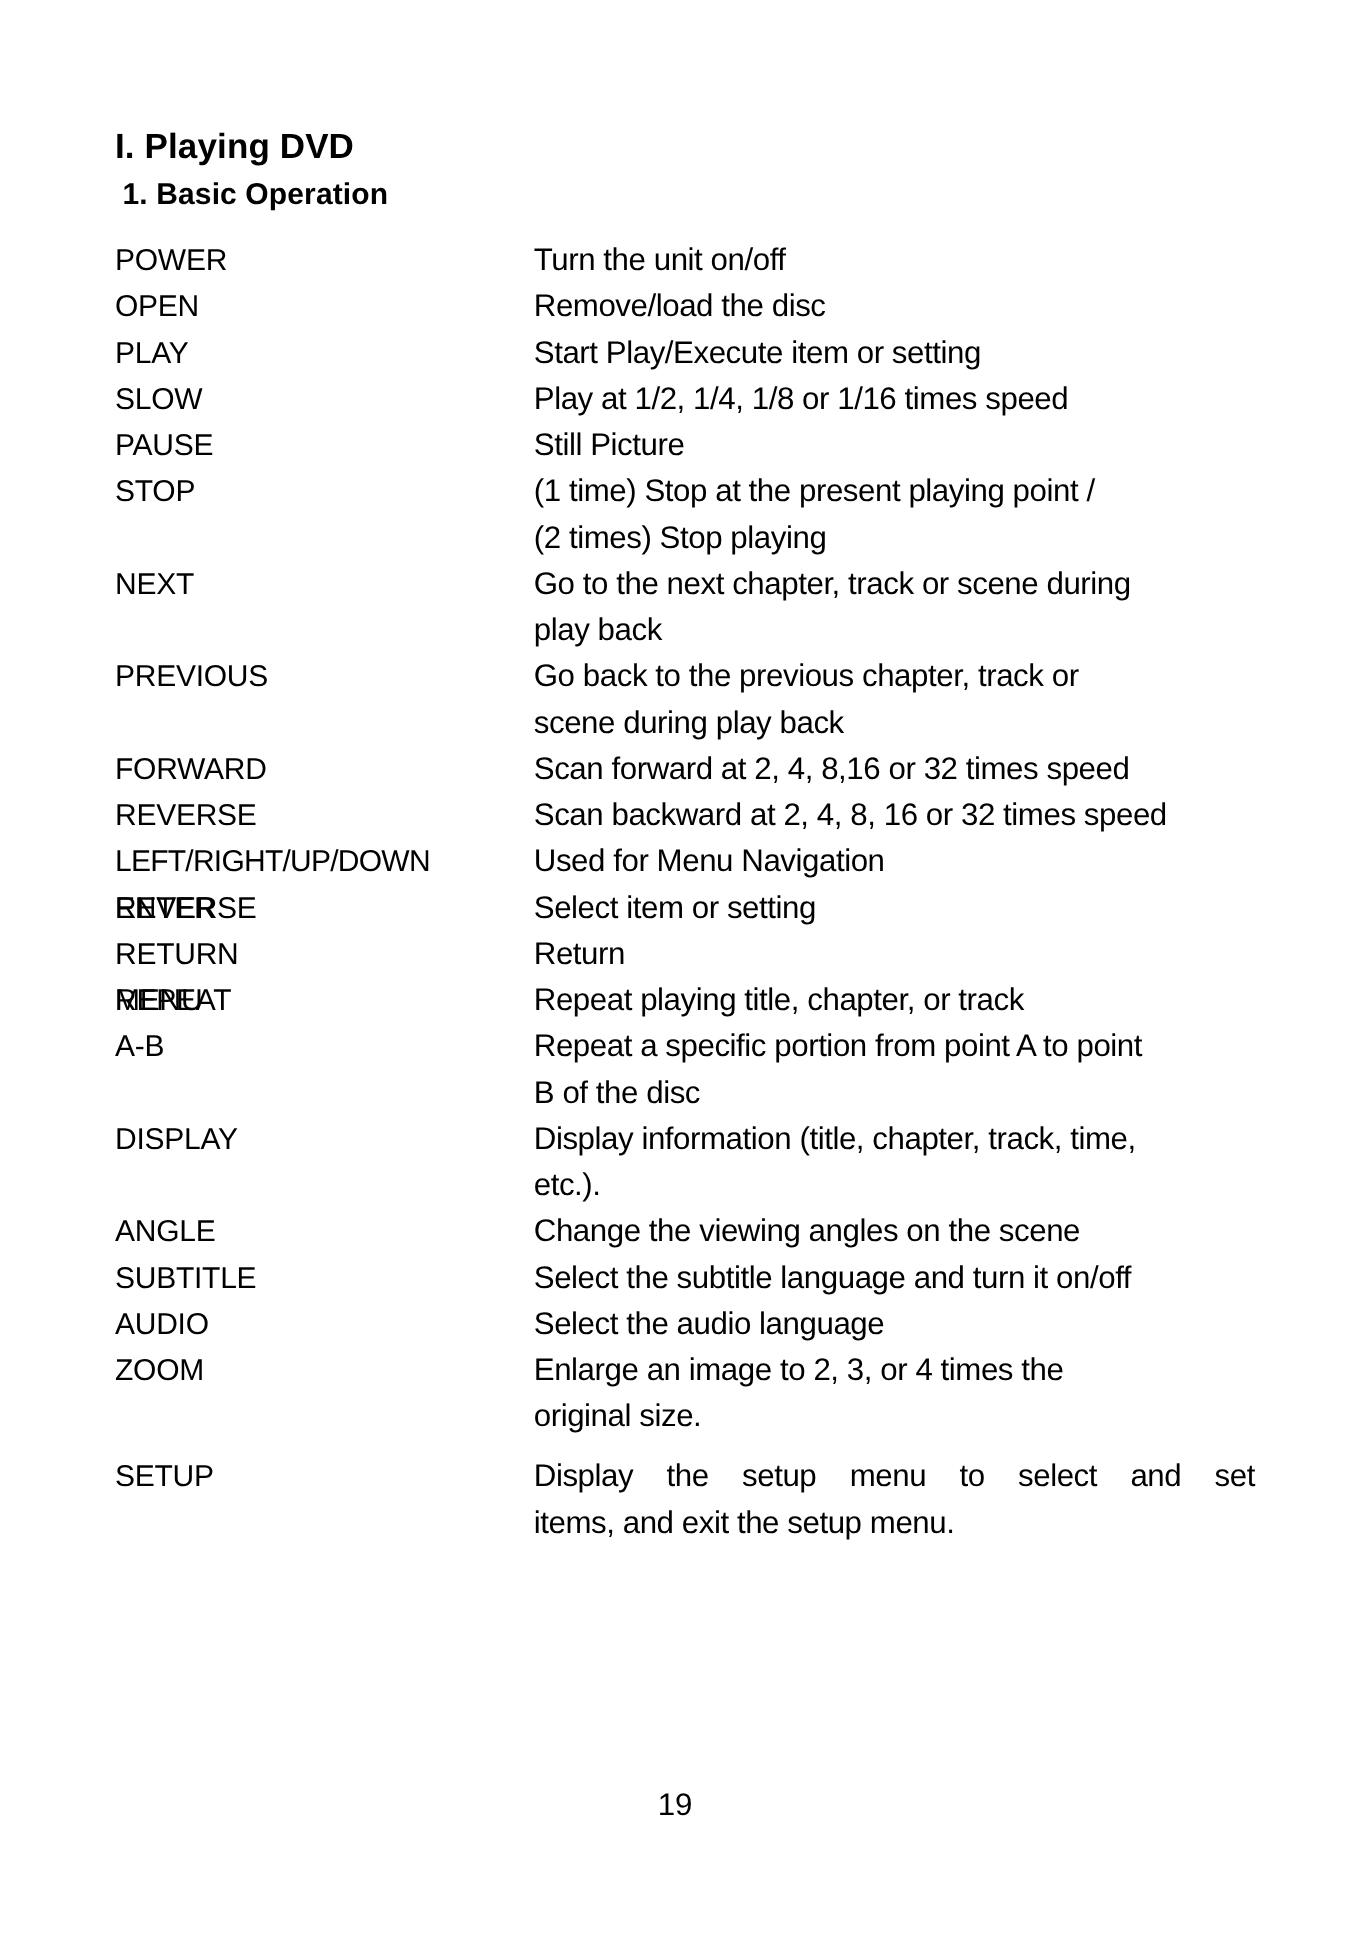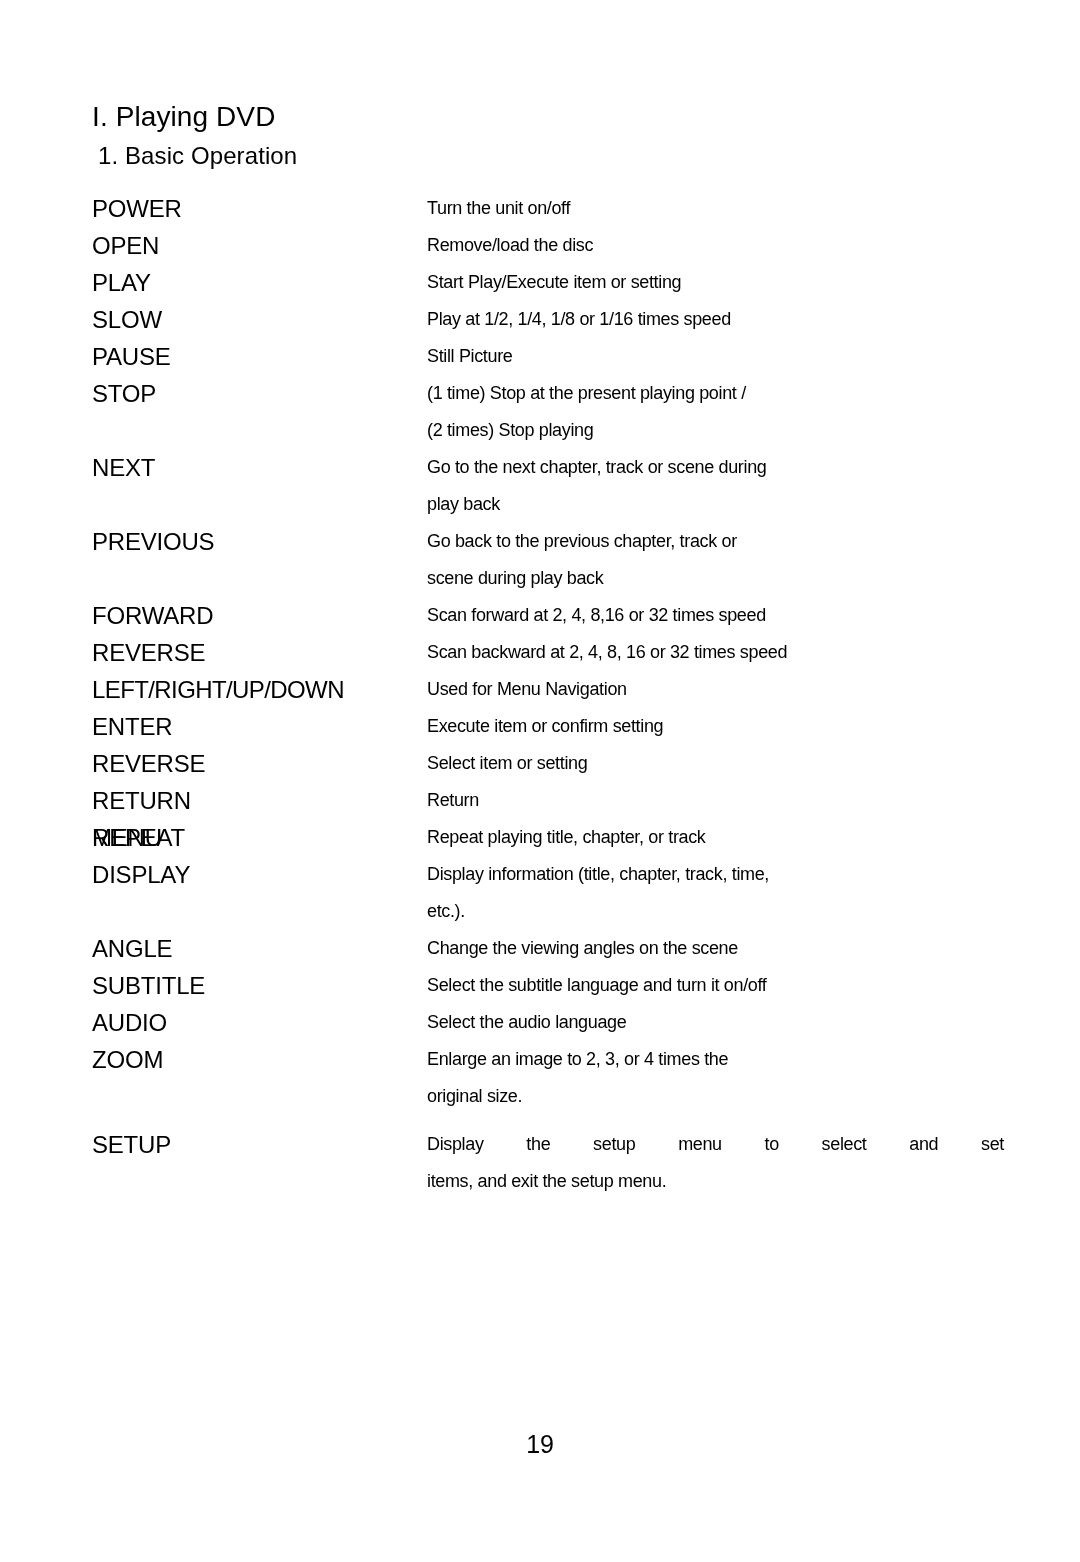--- a/index.html
+++ b/index.html
@@ -27,21 +27,21 @@
   }
 
   .headings {
     position: absolute;
     left: 92px;
     top: 98px;
     width: 900px;
   }
   .heading-1,
   .heading-2 {
-    font-weight: normal;
+    font-weight: bold;
     color: #000;
     letter-spacing: 0.1px;
     white-space: nowrap;
   }
   .heading-1 {
     font-size: 28px;
     line-height: 38px;
   }
   .heading-2 {
     font-size: 24px;
@@ -70,21 +70,21 @@
     line-height: 37px;
     letter-spacing: -0.2px;
     white-space: nowrap;
   }
   .term.wide {
     letter-spacing: -0.6px;
   }
 
   .desc {
     margin-left: 335px;
-    font-size: 18px;
+    font-size: 25px;
     line-height: 37px;
     letter-spacing: -0.35px;
   }
   .desc .ln {
     display: block;
     white-space: nowrap;
   }
   .desc .ln.justified {
     white-space: normal;
     text-align: justify;
@@ -179,43 +179,47 @@
         </div>
       </div>
       <div class="row">
         <div class="term wide">LEFT/RIGHT/UP/DOWN</div>
         <div class="desc">
           <span class="ln">Used for Menu Navigation</span>
         </div>
       </div>
       <div class="row">
         <div class="term">ENTER</div>
-        <div class="desc">
-          <span class="ln">Execute item or confirm setting</span>
-        </div>
       </div>
       <div class="row">
         <div class="term">REVERSE</div>
         <div class="desc">
           <span class="ln">Select item or setting</span>
         </div>
       </div>
       <div class="row">
         <div class="term">RETURN</div>
         <div class="desc">
           <span class="ln">Return</span>
         </div>
       </div>
       <div class="row">
         <div class="term">MENU</div>
       </div>
       <div class="row">
         <div class="term">REPEAT</div>
         <div class="desc">
           <span class="ln">Repeat playing title, chapter, or track</span>
+        </div>
+      </div>
+      <div class="row">
+        <div class="term">A-B</div>
+        <div class="desc">
+          <span class="ln">Repeat a specific portion from point A to point</span>
+          <span class="ln">B of  the disc</span>
         </div>
       </div>
       <div class="row">
         <div class="term">DISPLAY</div>
         <div class="desc">
           <span class="ln">Display information (title, chapter, track, time,</span>
           <span class="ln">etc.).</span>
         </div>
       </div>
       <div class="row">

